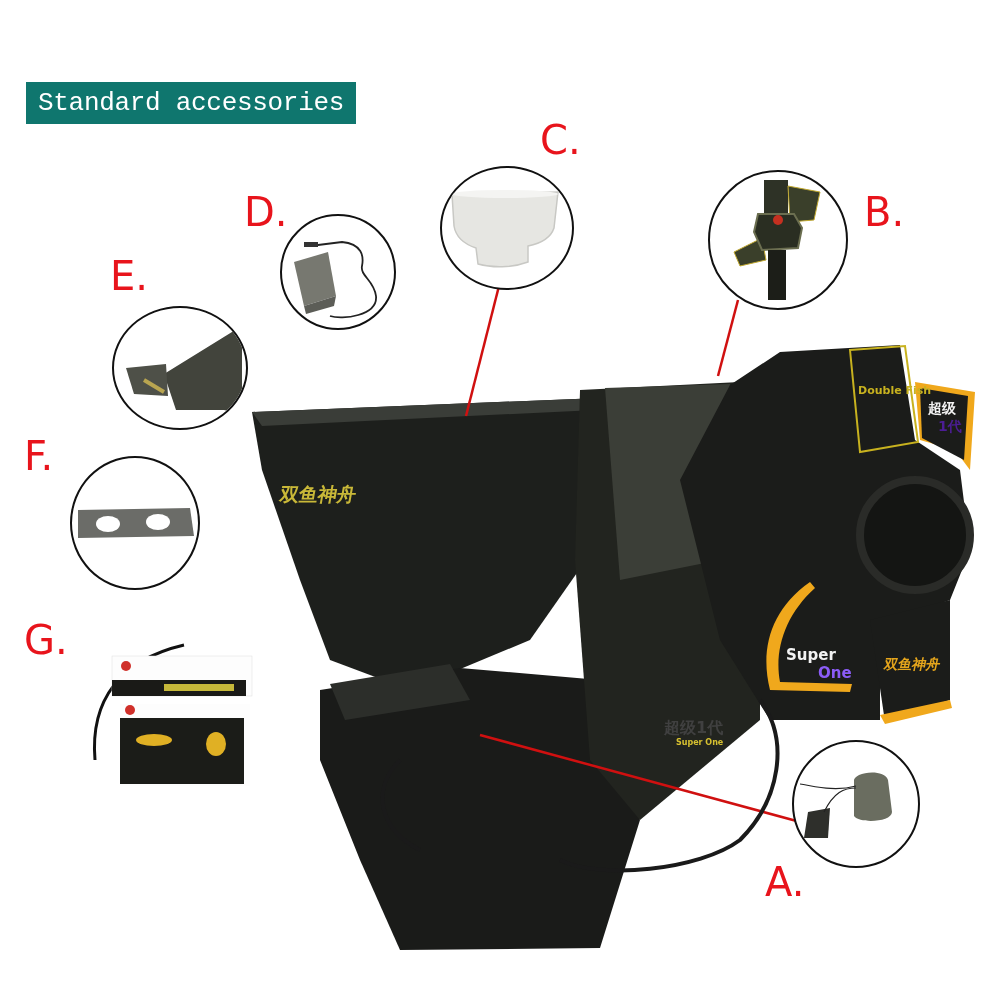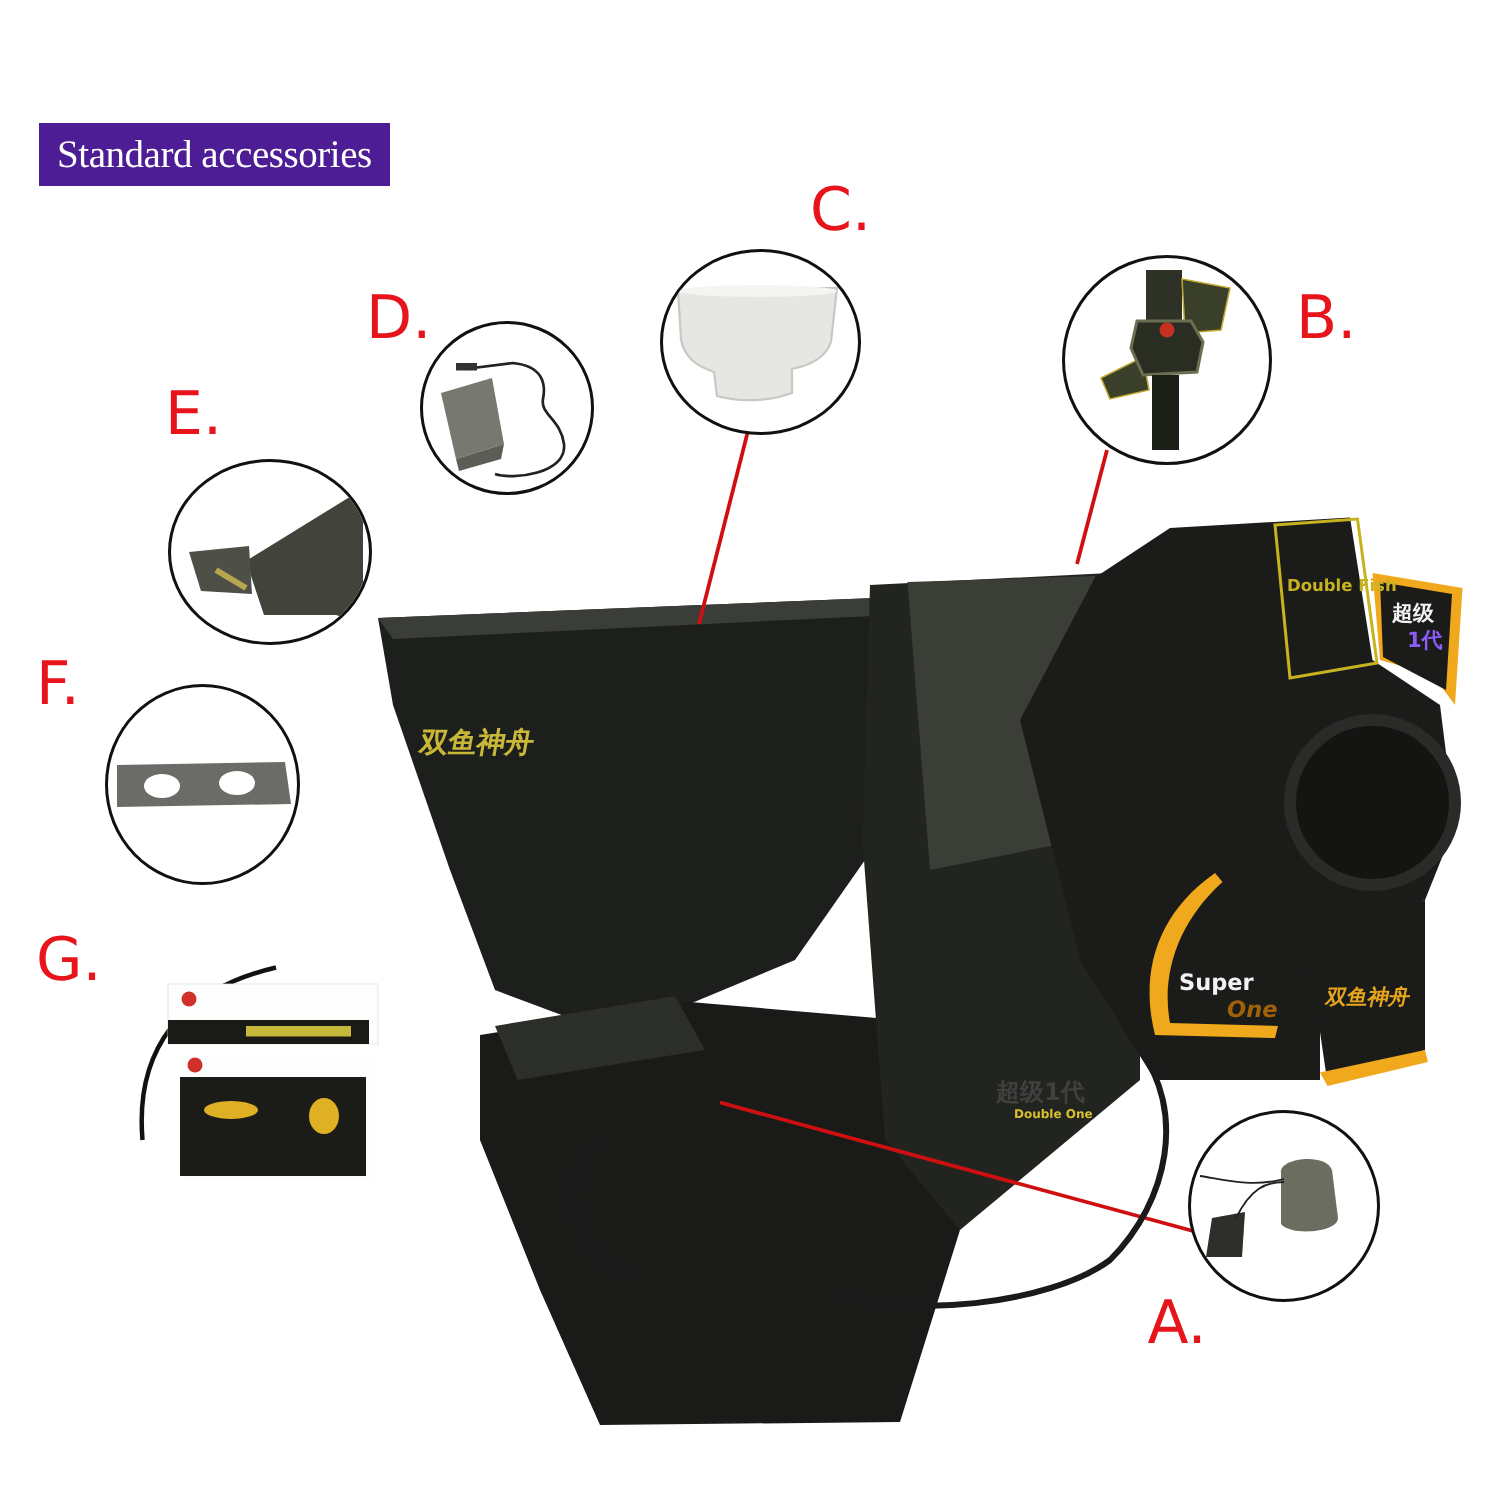--- a/index.html
+++ b/index.html
@@ -1,20 +1,20 @@
 <!DOCTYPE html>
 <html><head>
 <meta charset="utf-8">
 <style>
   html, body { margin: 0; padding: 0; background: #ffffff; }
   body { width: 1000px; height: 1000px; position: relative; overflow: hidden;
          font-family: "DejaVu Sans", sans-serif; }
   .title-bar { position: absolute; left: 26px; top: 82px; height: 42px; padding: 0 12px;
-    background: #4c1d95; color: #fff; font-size: 26px; line-height: 42px;
-    font-family: Liberation Serif, serif; letter-spacing: -0.3px; }
+    background: #0f766e; color: #fff; font-size: 26px; line-height: 42px;
+    font-family: Liberation Mono, monospace; letter-spacing: -0.3px; }
   .label { position: absolute; color: #e8141c; font-size: 40px;
     font-family: "DejaVu Sans", sans-serif; line-height: 1; }
   .callout { position: absolute; border: 2.5px solid #111; border-radius: 50%;
     background: #fff; box-sizing: border-box; overflow: hidden; }
   svg.full { position: absolute; left: 0; top: 0; }
   .brand { position: absolute; font-family: "DejaVu Sans", sans-serif; font-weight: bold; }
 </style>
 </head>
 <body>
 
@@ -47,27 +47,27 @@
   <line x1="480" y1="735" x2="804" y2="823" stroke="#d01010" stroke-width="2.5"></line>
 
   <path d="M760,700 C790,740 780,800 740,840 C700,870 600,880 560,860" fill="none" stroke="#1a1a1a" stroke-width="4"></path>
   <path d="M400,760 C370,790 380,830 420,850" fill="none" stroke="#1a1a1a" stroke-width="4"></path>
 
   <path d="M184,645 C120,660 90,700 95,760" fill="none" stroke="#111" stroke-width="3"></path>
 </svg>
 
 <div class="brand" style="left:280px;top:482px;font-size:19px;color:#c9b838;transform:skewX(-10deg);">双鱼神舟</div>
 <div class="brand" style="left:786px;top:646px;font-size:15px;color:#f2f2f2;">Super</div>
-<div class="brand" style="left:818px;top:664px;font-size:15px;color:#a16207;font-style:italic;">One</div>
+<div class="brand" style="left:818px;top:664px;font-size:15px;color:#8b5cf6;">One</div>
 <div class="brand" style="left:884px;top:656px;font-size:14px;color:#e5a51c;transform:skewX(-12deg);">双鱼神舟</div>
 <div class="brand" style="left:928px;top:400px;font-size:14px;color:#f2f2f2;">超级</div>
-<div class="brand" style="left:938px;top:418px;font-size:14px;color:#8b5cf6;">1代</div>
+<div class="brand" style="left:938px;top:418px;font-size:14px;color:#4c1d95;">1代</div>
 <div class="brand" style="left:858px;top:384px;font-size:11px;color:#c8b21f;">Double Fish</div>
 <div class="brand" style="left:664px;top:718px;font-size:16px;color:#404040;">超级1代</div>
-<div class="brand" style="left:676px;top:738px;font-size:8px;color:#d6c030;">Double One</div>
+<div class="brand" style="left:676px;top:738px;font-size:8px;color:#d6c030;">Super One</div>
 
 <div class="label" style="left:765px;top:862px;">A.</div>
 <div class="label" style="left:864px;top:192px;">B.</div>
 <div class="label" style="left:540px;top:120px;">C.</div>
 <div class="label" style="left:244px;top:192px;">D.</div>
 <div class="label" style="left:110px;top:256px;">E.</div>
 <div class="label" style="left:24px;top:436px;">F.</div>
 <div class="label" style="left:24px;top:620px;">G.</div>
 
 <div class="callout" style="left:708px;top:170px;width:140px;height:140px;">

